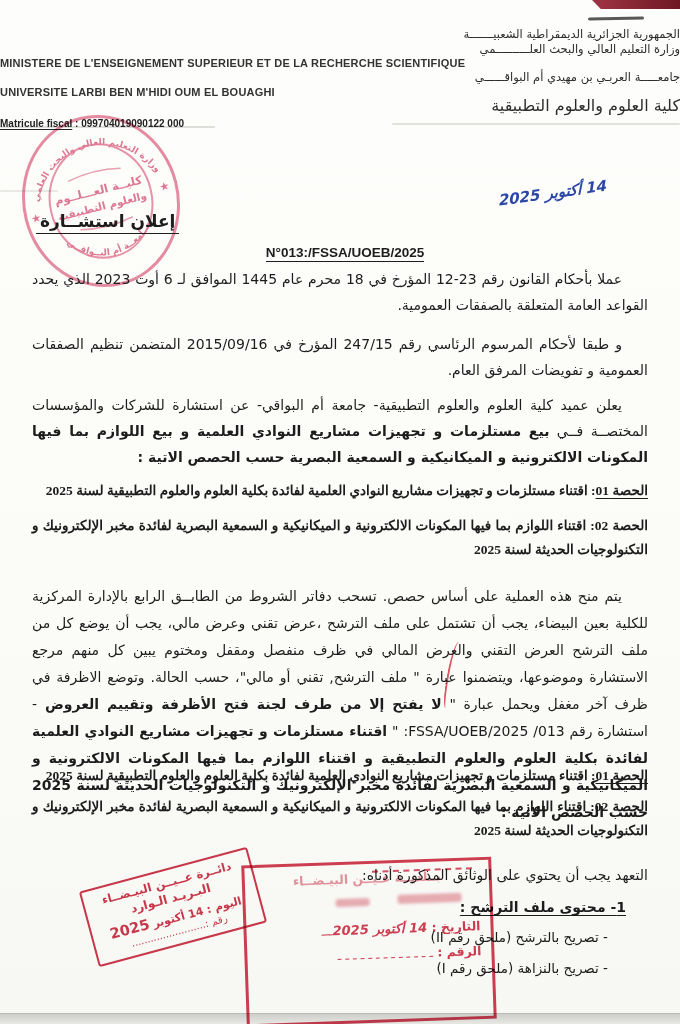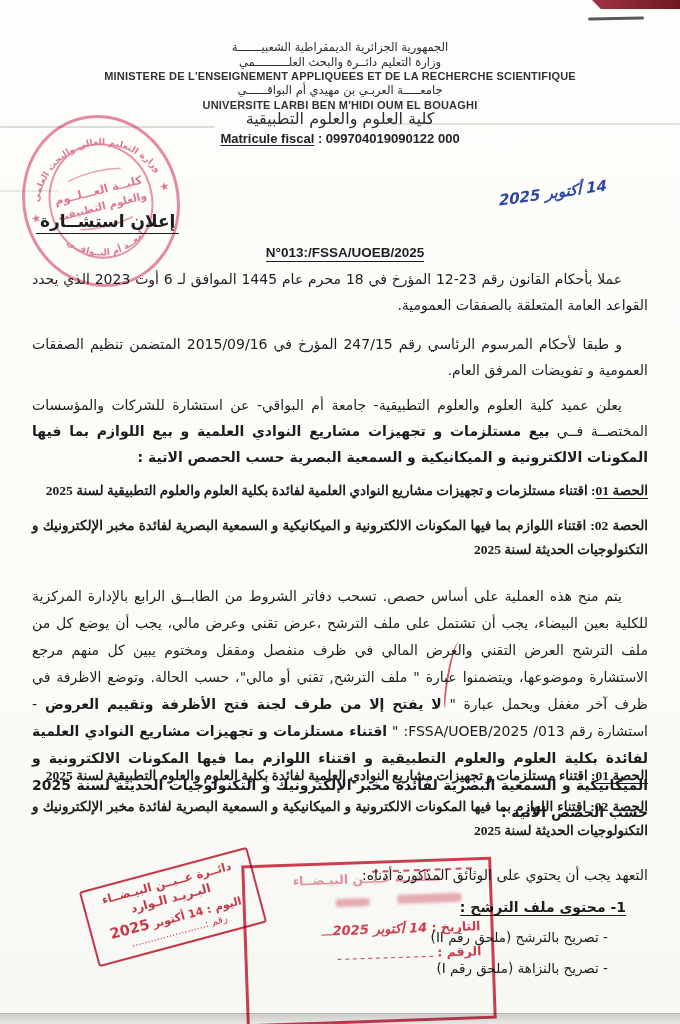--- a/index.html
+++ b/index.html
@@ -2,24 +2,24 @@
 <html lang="ar"><head>
 <meta charset="utf-8">
 <style>
   html,body{margin:0;padding:0;background:#888;}
   .page{
     position:relative;width:680px;height:1024px;margin:0 auto;
     background:linear-gradient(180deg,#fdfdfb 0%,#fbfbf8 60%,#f7f7f4 100%);
     overflow:hidden;font-family:"DejaVu Sans",sans-serif;color:#1d1d1d;
   }
   
-  .hdr{position:absolute;top:40px;left:0;right:0;text-align:center;color:#2c2c2c;}
+  .hdr{position:absolute;top:27px;left:0;right:0;color:#2c2c2c;}
   .hdr .ar{font-size:11.5px;line-height:14.5px;direction:rtl;}
   .hdr .fr{font-family:"Liberation Sans",sans-serif;font-weight:700;font-size:11px;line-height:14px;letter-spacing:.2px;color:#333;}
-  .hdr .fisc{font-family:"Liberation Sans",sans-serif;font-weight:700;font-size:13px;margin-top:5px;color:#222;}
+  .hdr .fisc{font-family:"Liberation Sans",sans-serif;font-weight:700;font-size:10px;margin-top:5px;color:#222;}
   .hdr .fisc .lab{text-decoration:underline;text-underline-offset:2px;}
   
   .title{position:absolute;top:211px;left:0;right:0;text-align:left;direction:rtl;padding-left:36px;}
   .title span{font-weight:700;font-size:17px;border-bottom:1.6px solid #1d1d1d;padding:0 4px 2px;}
   .ref{position:absolute;top:242px;left:0;right:0;text-align:center;padding-left:10px;}
   .ref span{font-family:"Liberation Sans",sans-serif;font-weight:700;font-size:13.5px;border-bottom:1.6px solid #1d1d1d;padding-bottom:1px;}
   
   .txt{position:absolute;right:32px;left:32px;margin:0;direction:rtl;text-align:justify;
        font-size:14px;line-height:26px;color:#1c1c1c;}
   .indent{text-indent:26px;}
@@ -84,22 +84,22 @@
   <div class="edge-top-right"></div>
   <div class="pen-line"></div>
   <div class="streak st1"></div>
   <div class="streak st2"></div>
   <div class="streak st3"></div>
   <div class="edge-bottom"></div>
   <div class="red-slash"></div>
 
   <header class="hdr">
     <div class="ar">الجمهورية الجزائرية الديمقراطية الشعبيـــــــة</div>
-    <div class="ar">وزارة التعليم دائــرة والبحث العلــــــــــمي</div>
-    <div class="fr">MINISTERE DE L'ENSEIGNEMENT APPLIQUEES ET DE LA RECHERCHE SCIENTIFIQUE</div>
+    <div class="ar">وزارة التعليم العالي والبحث العلــــــــــمي</div>
+    <div class="fr">MINISTERE DE L'ENSEIGNEMENT SUPERIEUR ET DE LA RECHERCHE SCIENTIFIQUE</div>
     <div class="ar">جامعـــــة العربـي بن مهيدي أم البواقــــــي</div>
     <div class="fr">UNIVERSITE LARBI BEN M'HIDI OUM EL BOUAGHI</div>
     <div class="ar" style="font-size:16px">كلية العلوم والعلوم التطبيقية</div>
     <div class="fisc"><span class="lab">Matricule fiscal</span><span> : 099704019090122 000</span></div>
   </header>
 
   <div class="stamp-round">
     <svg width="170" height="186" viewBox="0 0 170 186">
       <ellipse cx="85" cy="93" rx="77" ry="85" fill="none" stroke="#dd5b7d" stroke-width="3" opacity=".85"></ellipse>
       <ellipse cx="85" cy="93" rx="51" ry="57" fill="none" stroke="#dd5b7d" stroke-width="2" opacity=".8"></ellipse>

